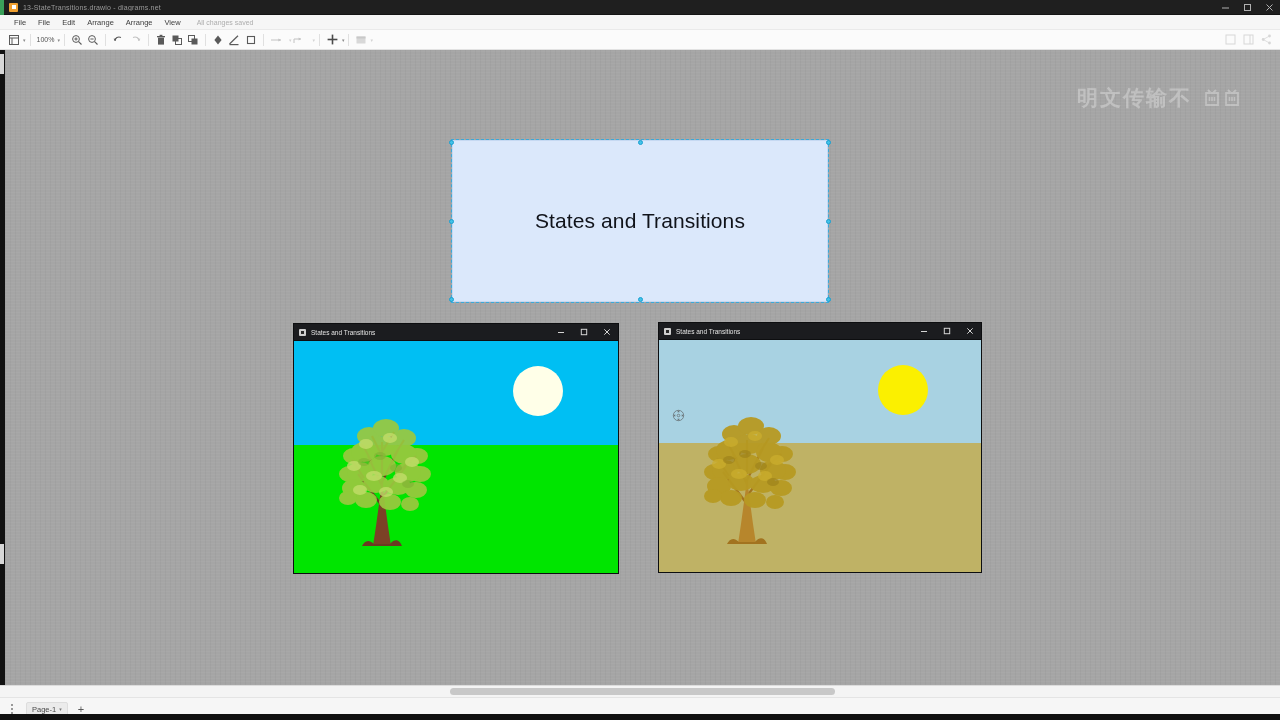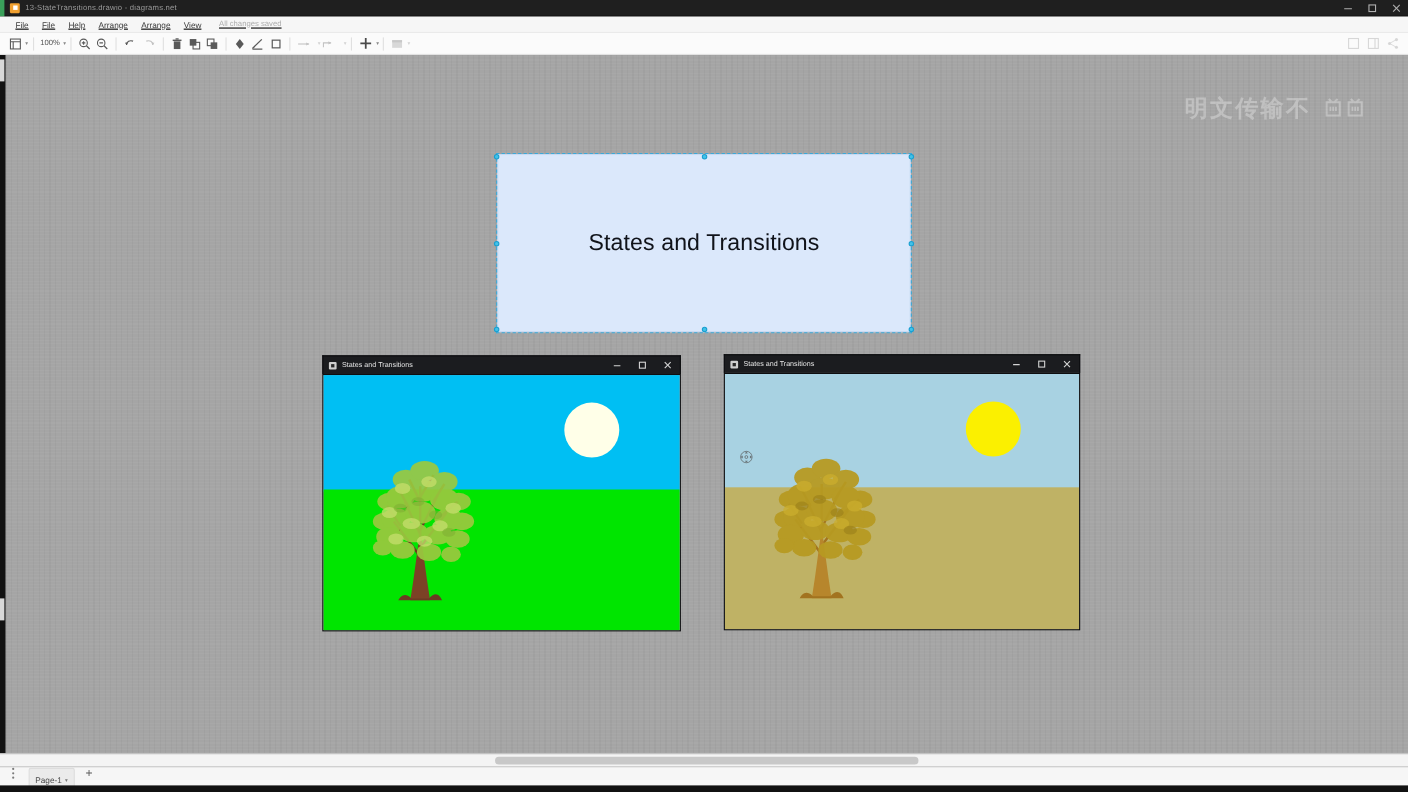--- a/index.html
+++ b/index.html
@@ -33,21 +33,20 @@
     width: 22px; height: 15px; display:flex; align-items:center; justify-content:center;
     color:#b0b0b0; font-size:8px; line-height:1;
   }
   .os-wbtn svg { display:block; }
 
   
   .menubar {
     position:absolute; left:0; top:15px; width:1280px; height:15px;
     background:#f6f6f6; display:flex; align-items:center; padding-left:8px;
     border-bottom:1px solid #eaeaea;
-    text-decoration:underline;
   }
   .menu-item {
     font-size:7.5px; color:#3c3c3c; padding:0 6px; line-height:15px;
     white-space:nowrap;
   }
   .menu-status { font-size:7px; color:#adadad; margin-left:10px; white-space:nowrap; }
 
   
   .toolbar {
     position:absolute; left:0; top:30px; width:1280px; height:20px;
@@ -149,21 +148,21 @@
   .hscroll {
     position:absolute; left:0; top:685px; width:1280px; height:12px;
     background:#f4f4f4; border-top:1px solid #dcdcdc;
   }
   .hscroll-thumb {
     position:absolute; left:450px; top:2px; width:385px; height:7px;
     background:#c8c8c8; border-radius:4px;
   }
   .statusbar {
     position:absolute; left:0; top:697px; width:1280px; height:23px;
-    background:#f6f6f6; display:flex; padding-left:6px;
+    background:#f6f6f6; display:flex; align-items:center; padding-left:6px;
     border-top:1px solid #e4e4e4;
   }
   .sb-menuicon { width:12px; display:flex; flex-direction:column; gap:2px; align-items:center; }
   .sb-menuicon span { width:2px; height:2px; background:#7a7a7a; border-radius:50%; display:block; }
   .page-tab {
     display:flex; align-items:center; gap:3px; margin-left:8px;
     padding:2px 5px; font-size:7.5px; color:#4a4a4a; background:#ebebeb;
     border:1px solid #dddddd; border-radius:2px;
   }
   .page-caret { font-size:5px; color:#7a7a7a; }
@@ -202,21 +201,21 @@
             <line x1="1.5" y1="1.5" x2="7.5" y2="7.5" stroke="#b0b0b0" stroke-width="1"></line>
             <line x1="7.5" y1="1.5" x2="1.5" y2="7.5" stroke="#b0b0b0" stroke-width="1"></line>
           </svg>
       </div>
     </div>
   </div>
 
   <div class="menubar">
     <div class="menu-item">File</div>
     <div class="menu-item">File</div>
-    <div class="menu-item">Help</div>
+    <div class="menu-item">Edit</div>
     <div class="menu-item">Arrange</div>
     <div class="menu-item">Arrange</div>
     <div class="menu-item">View</div>
     <div class="menu-status">All changes saved</div>
   </div>
 
   <div class="toolbar">
     <div class="tb-btn">
       <svg width="12" height="12" viewBox="0 0 12 12">
           <rect x="1.5" y="1.5" width="9" height="9" fill="none" stroke="#5a5a5a" stroke-width="1"></rect>

